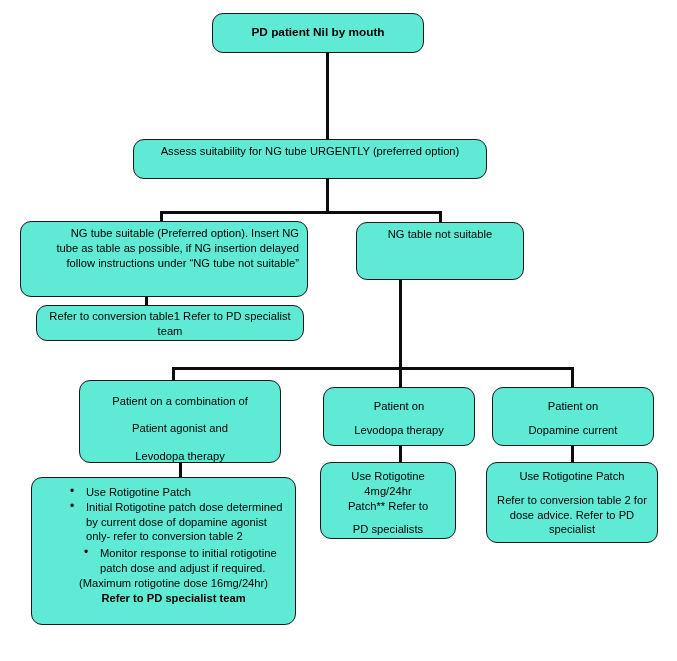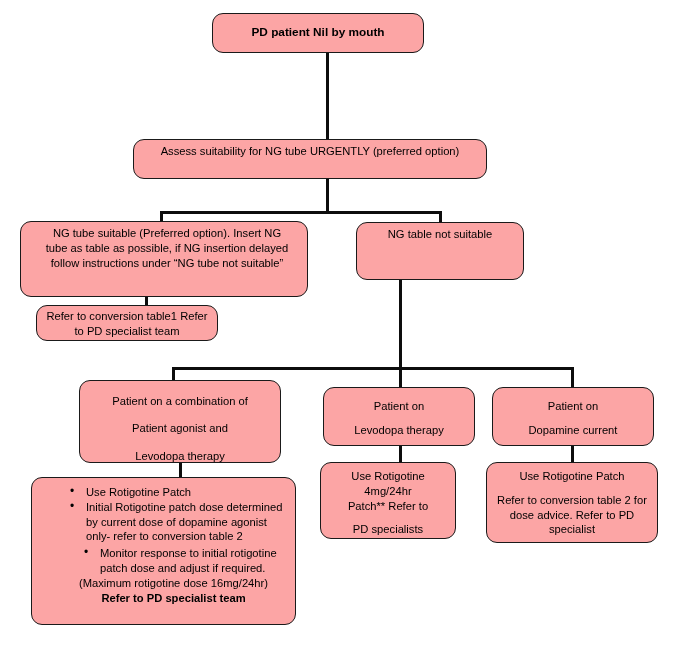--- a/index.html
+++ b/index.html
@@ -13,21 +13,21 @@
   #canvas {
     position: relative;
     width: 677px;
     height: 661px;
     background: #ffffff;
     overflow: hidden;
   }
   .node {
     position: absolute;
     box-sizing: border-box;
-    background: #fca5a5;
+    background: #5eead4;
     border: 1.4px solid #1a1a1a;
     border-radius: 11px;
     color: #000000;
     font-size: 11.2px;
     line-height: 1.32;
     text-align: center;
     padding: 5px 7px 5px 7px;
     overflow: hidden;
     z-index: 3;
   }
@@ -117,35 +117,35 @@
   <div class="node" style="left:212px; top:13px; width:212px; height:40px; display:flex; align-items:center; justify-content:center; font-weight:bold; font-size:11.8px;">
     <span>PD patient Nil by mouth</span>
   </div>
 
   <div class="node tight" style="left:133px; top:139px; width:354px; height:40px;">
     <div>
       <span>Assess suitability for NG tube </span><b>URGENTLY (preferred option)</b>
     </div>
   </div>
 
-  <div class="node tight" style="left:20px; top:221px; width:288px; height:76px; text-align:center; padding-left:14px; padding-right:8px;">
+  <div class="node tight" style="left:20px; top:221px; width:288px; height:76px; text-align:right; padding-left:14px; padding-right:8px;">
     <div>
       <span>NG tube suitable </span><b>(Preferred option)</b><span>. Insert NG</span>
     </div>
     <div>tube as table as possible, if NG insertion delayed</div>
     <div>follow instructions under “NG tube not suitable”</div>
   </div>
 
   <div class="node tight" style="left:356px; top:222px; width:168px; height:58px;">
     <div>
       <span>NG table </span><b>not</b><span> suitable</span>
     </div>
   </div>
 
-  <div class="node tight" style="left:36px; top:305px; width:182px; height:36px; padding-top:3px;">
+  <div class="node tight" style="left:36px; top:305px; width:268px; height:36px; padding-top:3px;">
     <div>
       <span>Refer to conversion table1 </span><b>Refer to PD specialist team</b>
     </div>
   </div>
 
   <div class="node" style="left:79px; top:380px; width:202px; height:83px; padding-top:7px;">
     <div class="spaced">Patient on a combination of</div>
     <div class="spaced">Patient agonist and</div>
     <div class="spaced">Levodopa therapy</div>
   </div>

